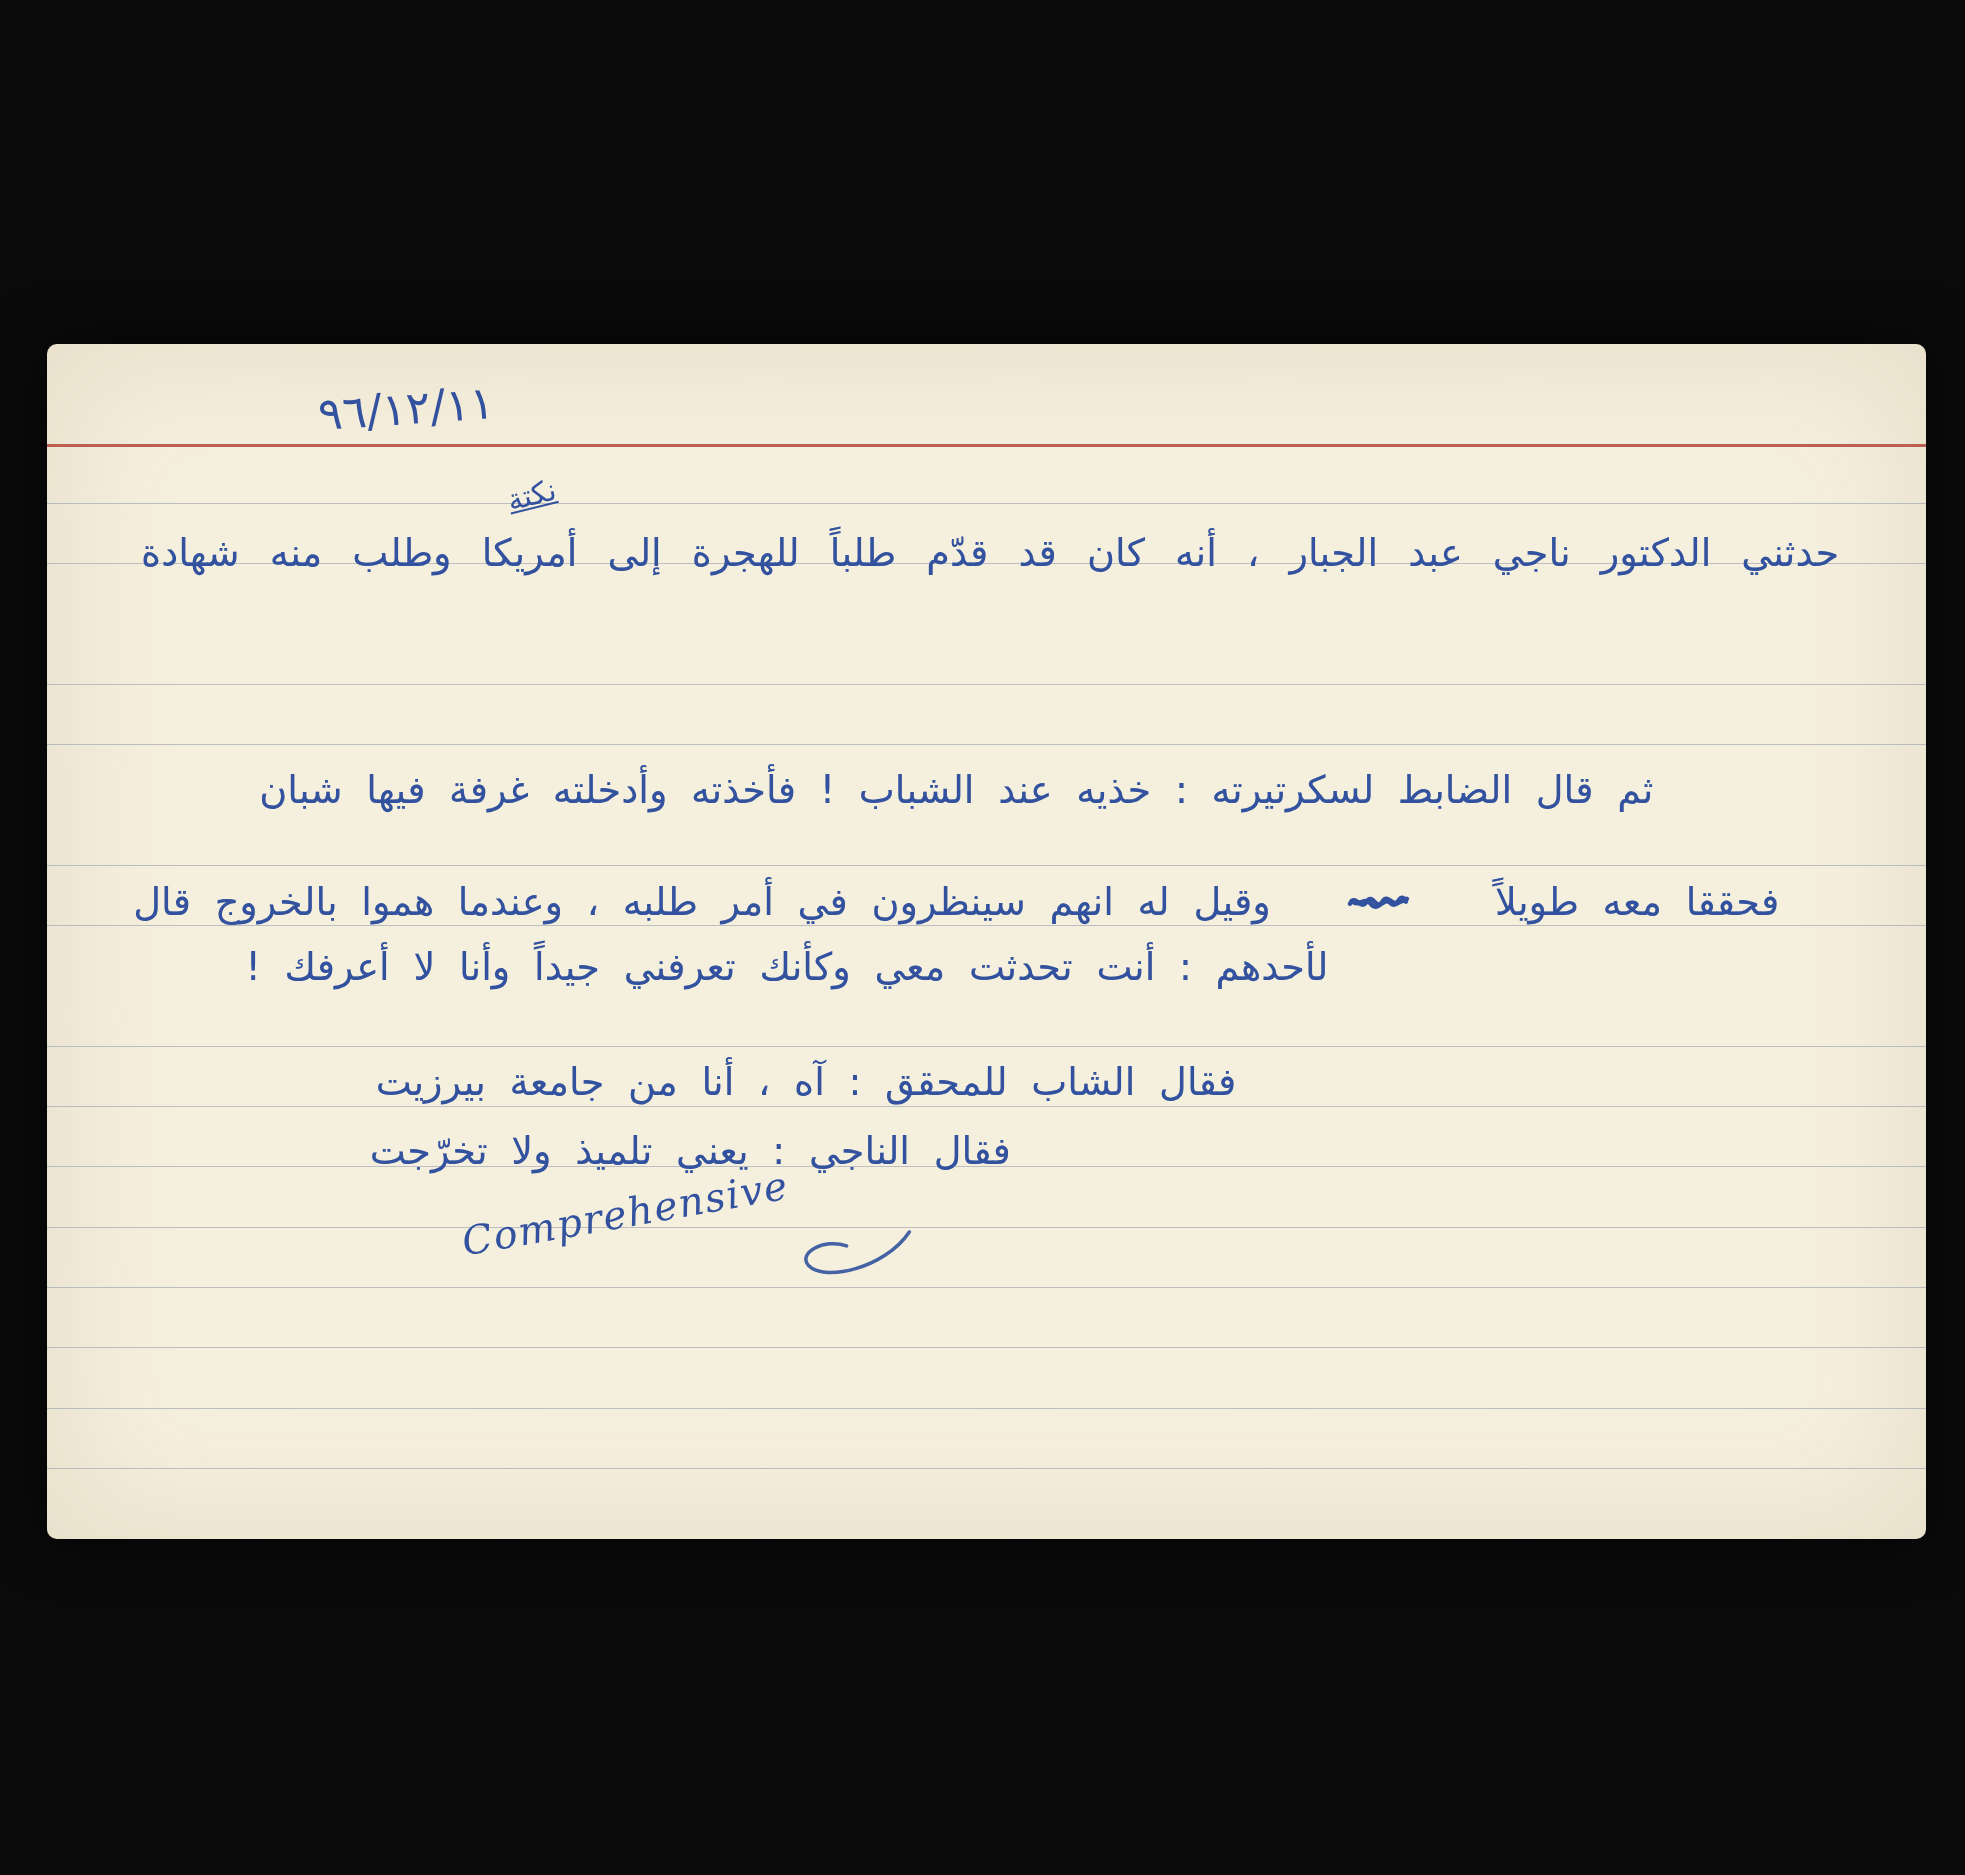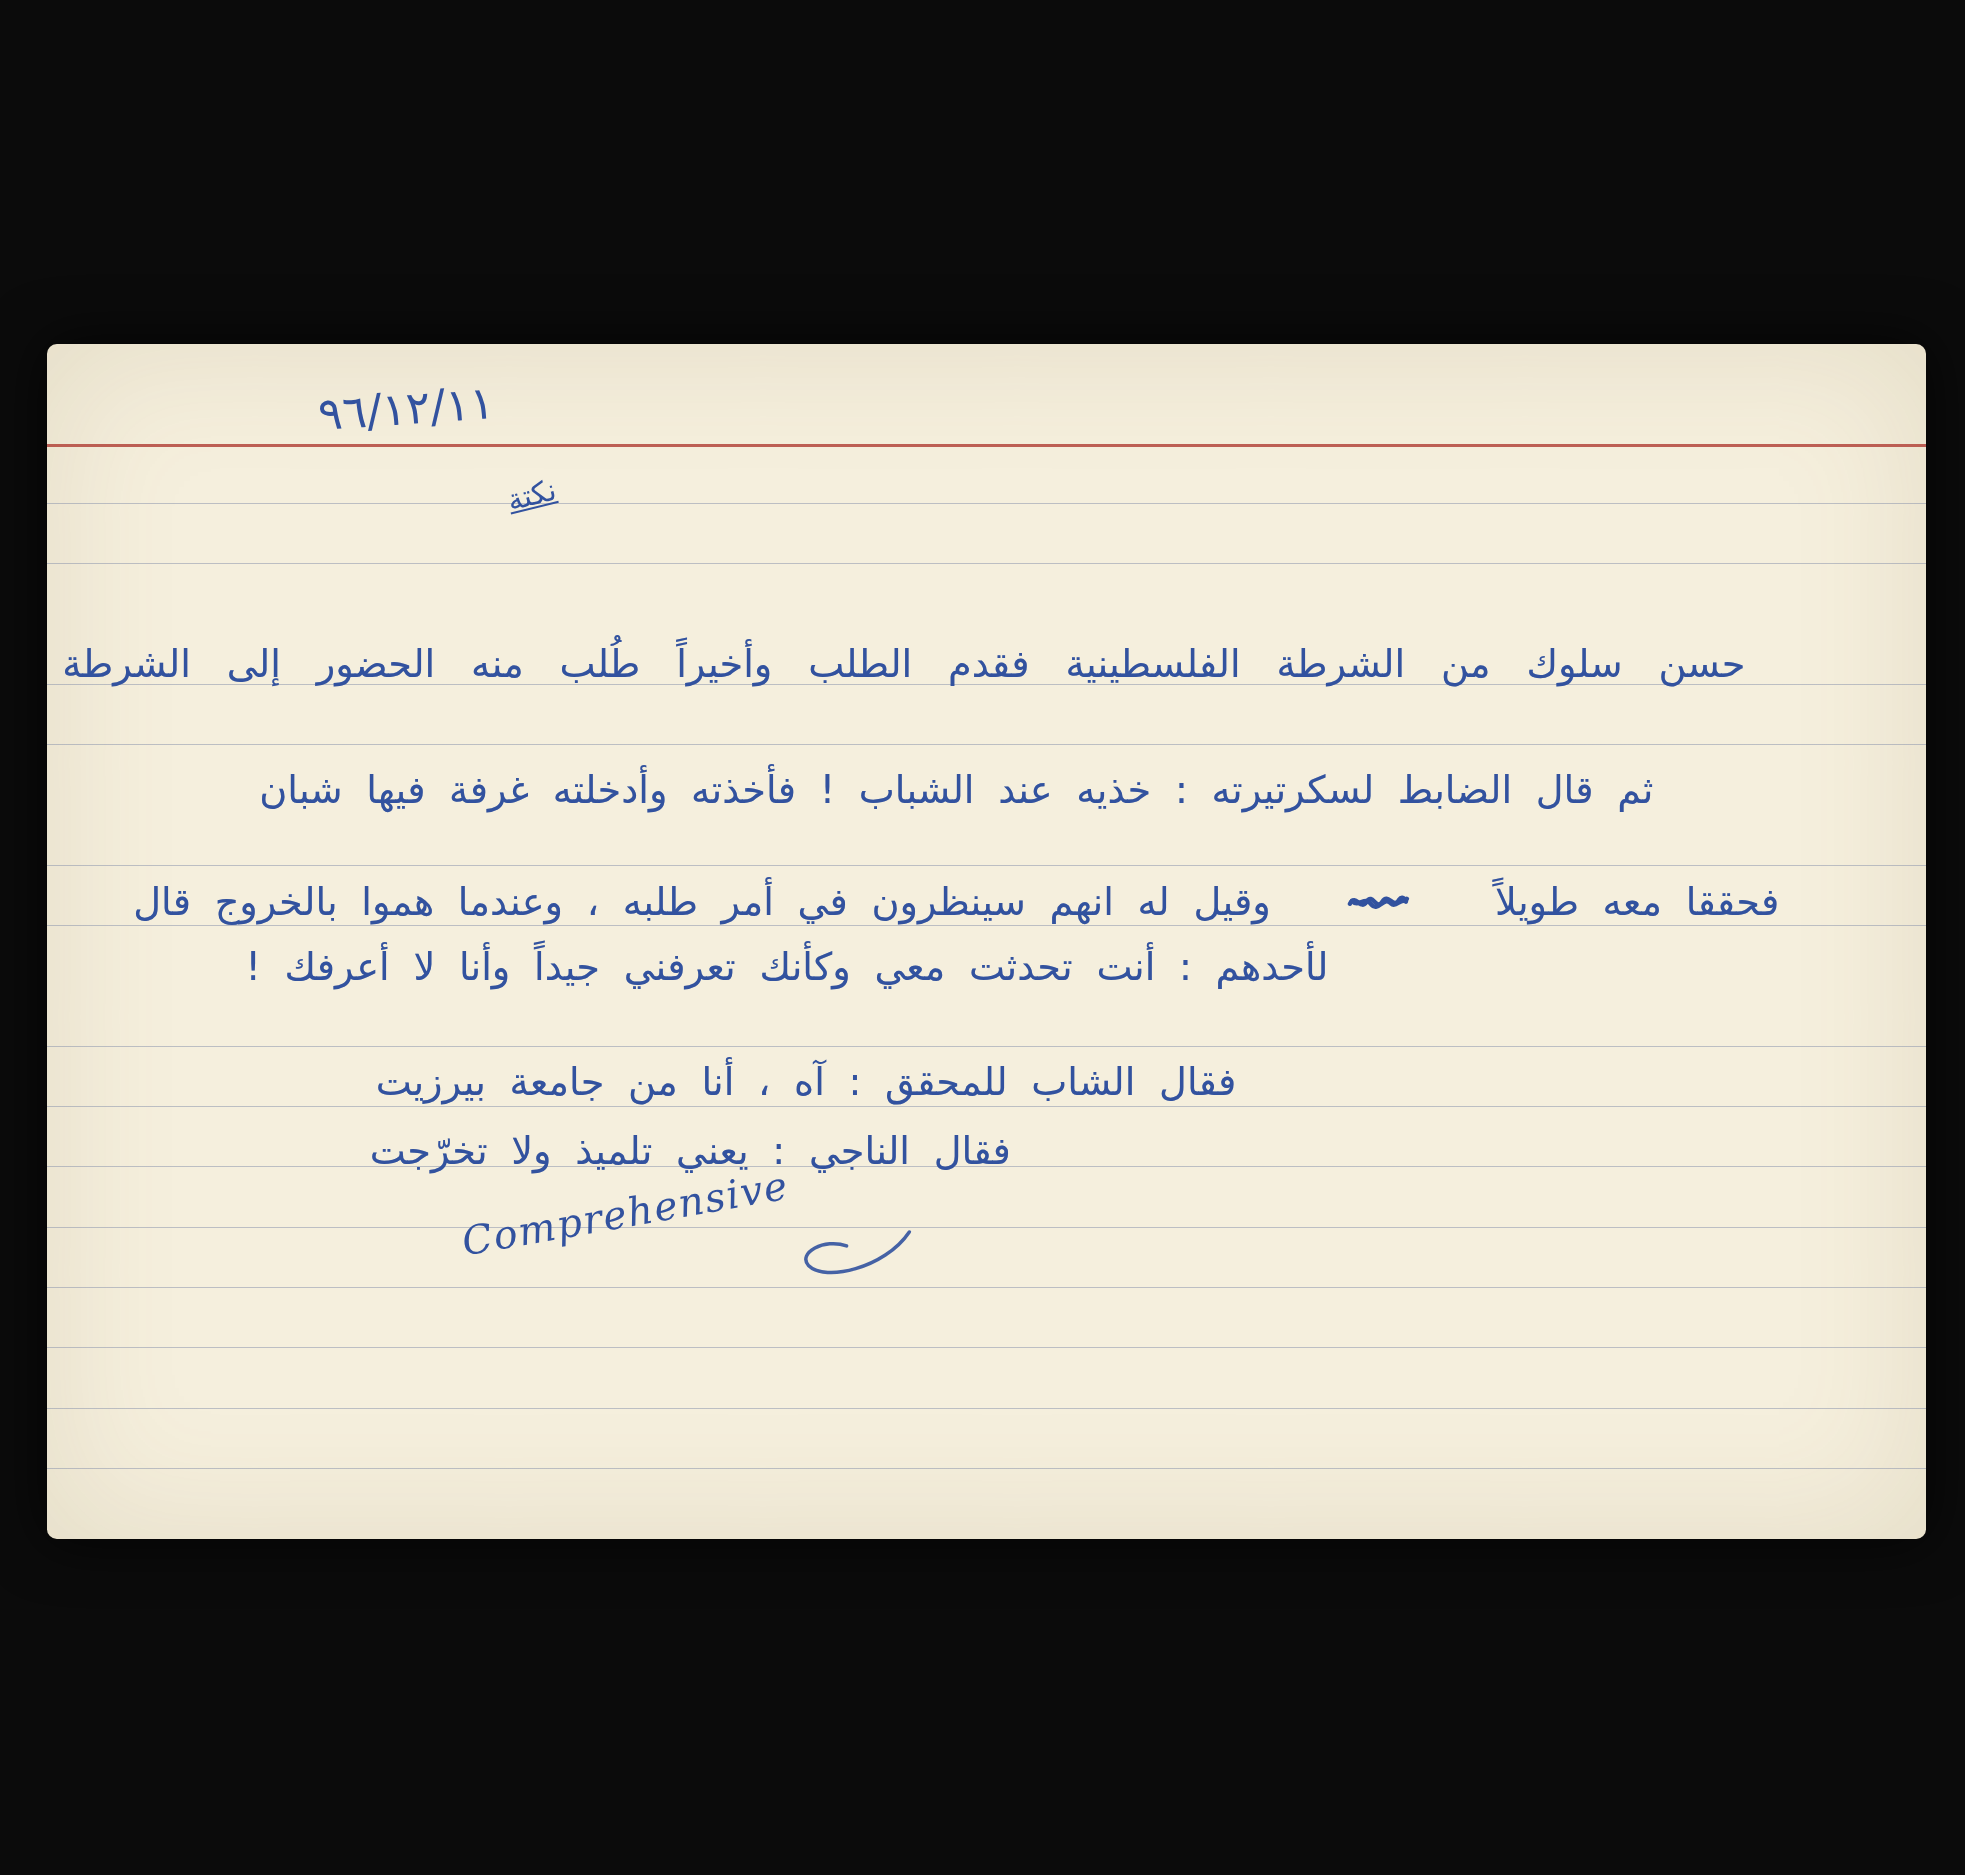--- a/index.html
+++ b/index.html
@@ -53,22 +53,22 @@
 <div class="photo">
   <div class="card">
 
     <div class="margin-line"></div>
     <div class="rules"></div>
 
     <div class="date ink">٩٦/١٢/١١</div>
 
     <div class="note ink">نكتة</div>
 
+    <div class="hand ink l1">حدثني الدكتور ناجي عبد الجبار ، أنه كان قد قدّم طلباً للهجرة إلى أمريكا وطلب منه شهادة</div>
 
-    <div class="hand ink l2">حسن سلوك من الشرطة الفلسطينية فقدم الطلب وأخيراً طُلب منه الحضور إلى الشرطة</div>
 
 
     <div class="hand ink l4">ثم قال الضابط لسكرتيرته : خذيه عند الشباب ! فأخذته وأدخلته غرفة فيها شبان</div>
 
     <div class="hand ink l5">
       <span class="seg">فحققا معه طويلاً</span>
       <svg class="scribble" viewBox="0 0 64 26" aria-hidden="true">
         <path d="M3,15 C9,4 14,23 20,13 C26,3 30,23 36,13 C42,3 47,21 53,11 C57,5 60,14 61,10"></path>
         <path d="M5,12 C12,20 18,6 25,16 C32,24 38,6 45,15 C50,20 55,8 60,13"></path>
       </svg>

